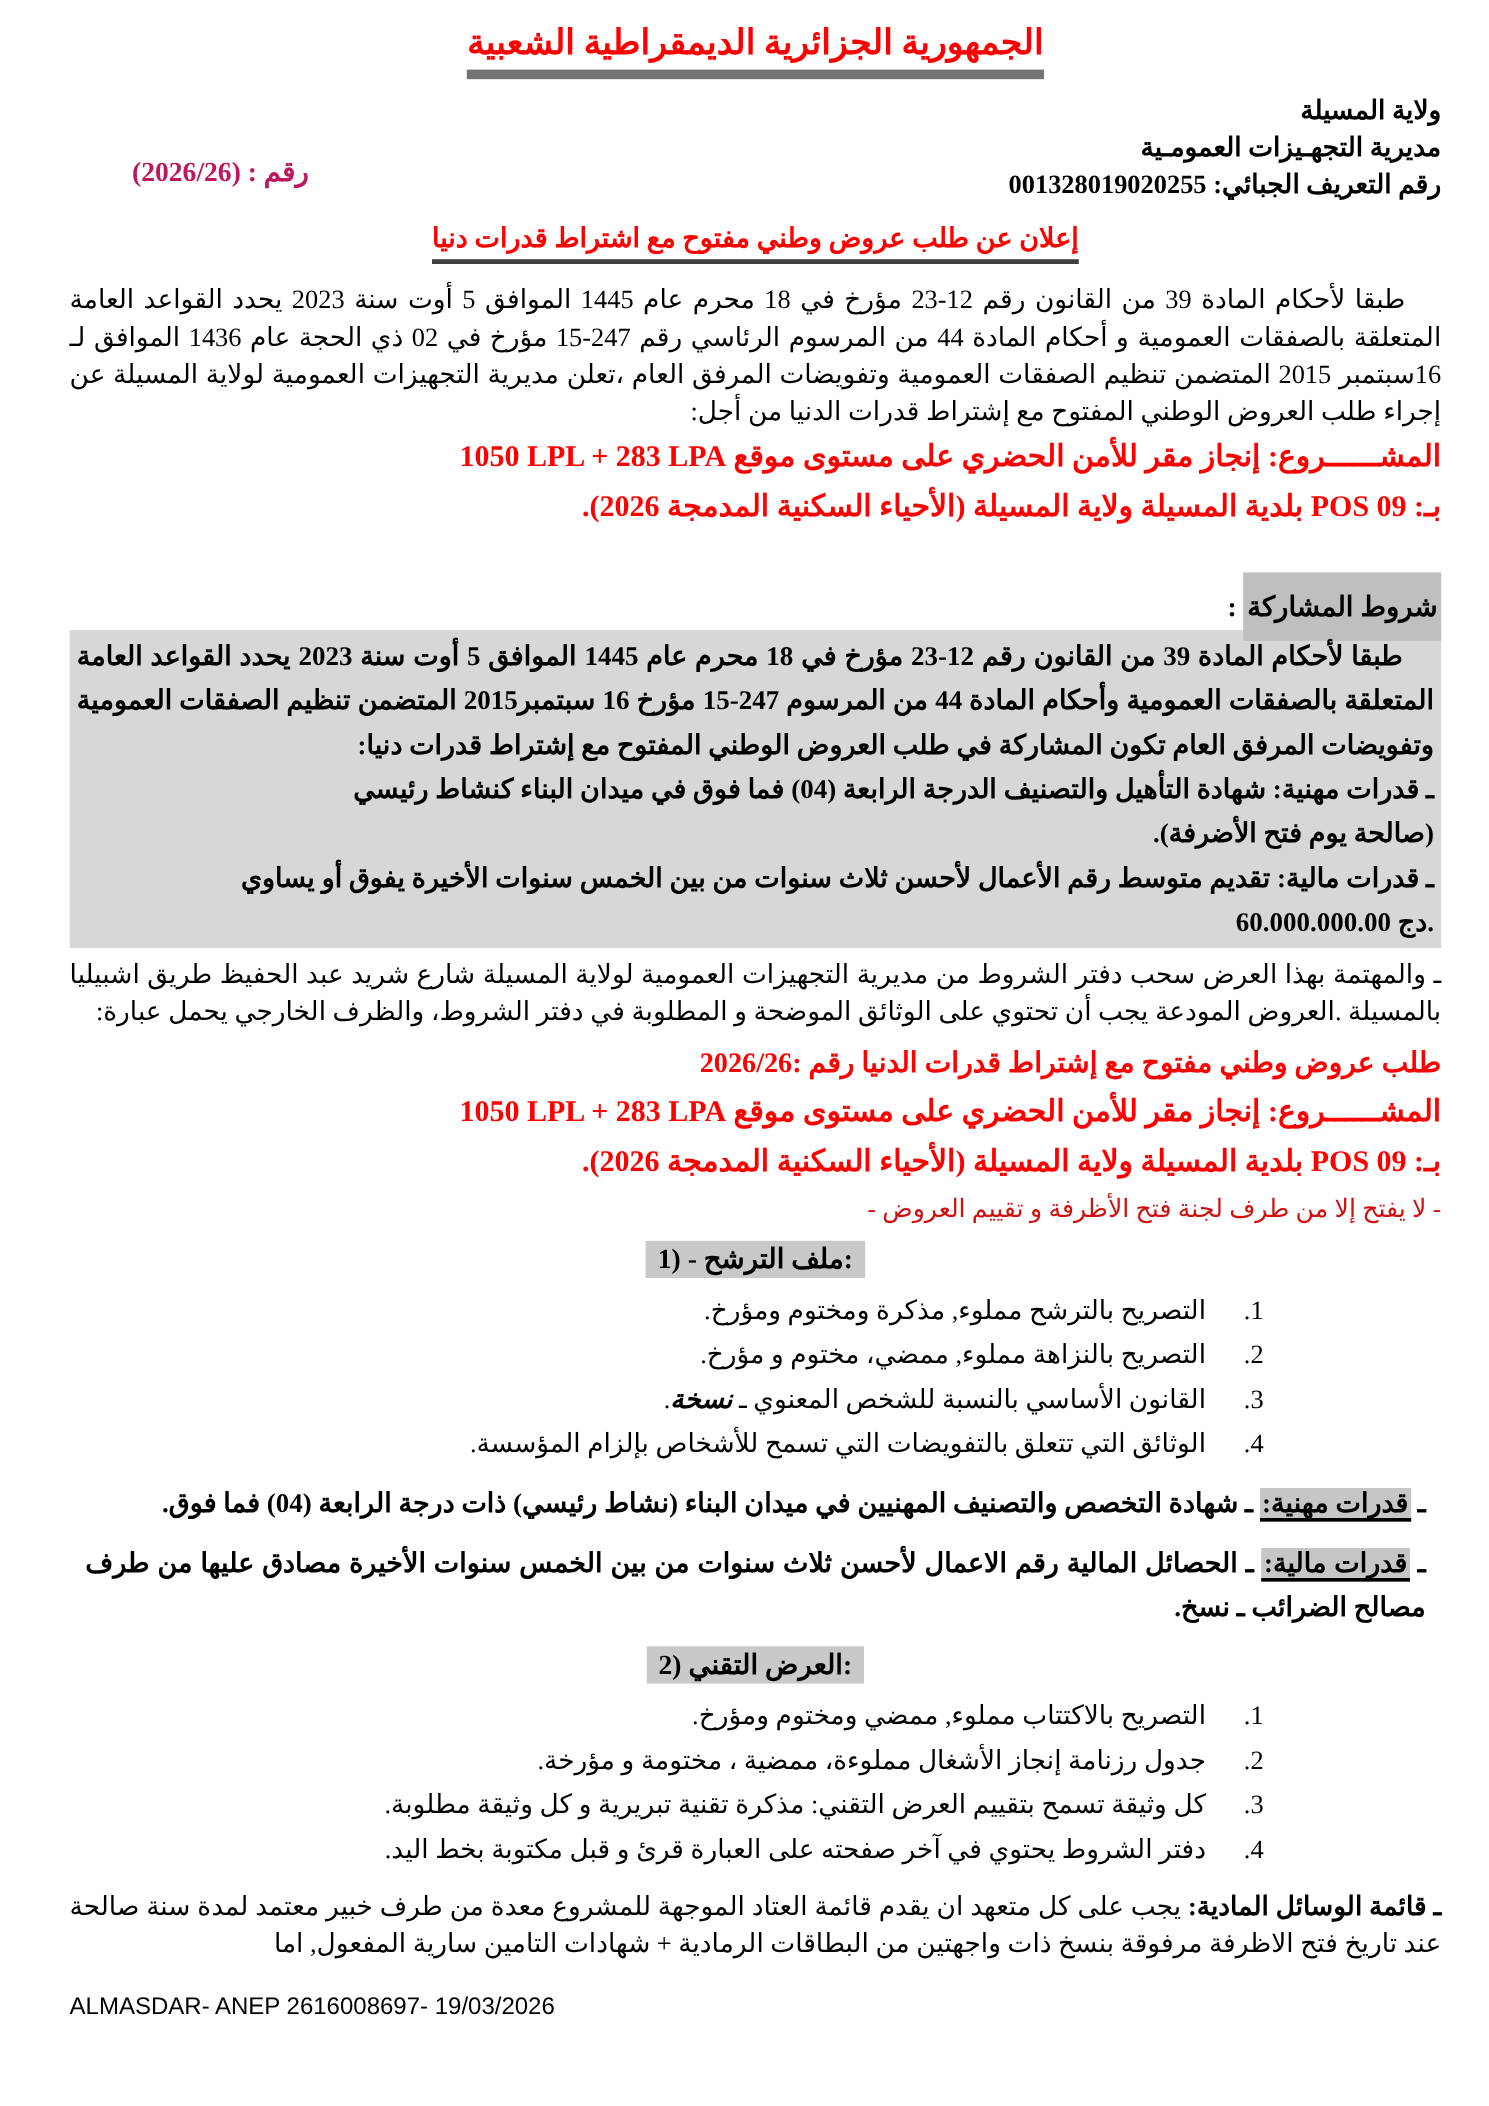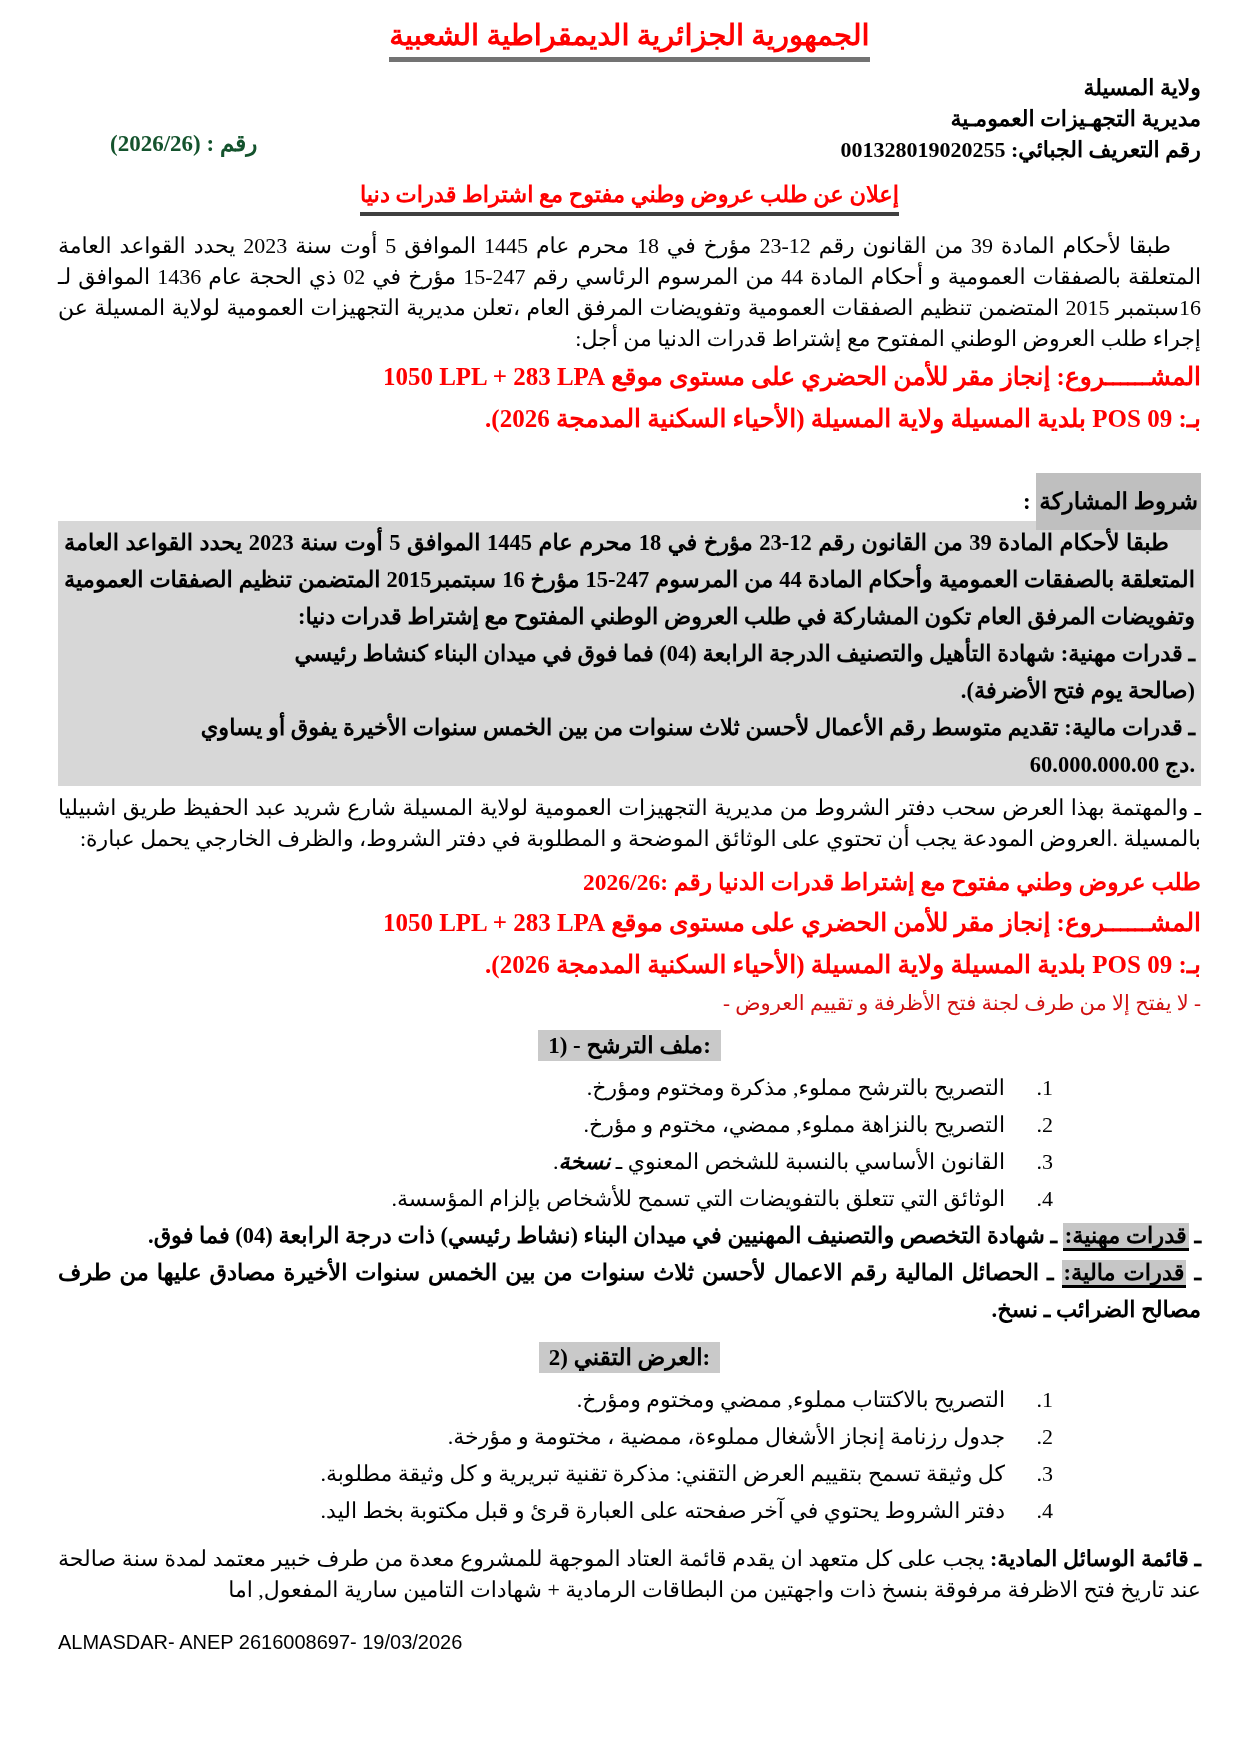--- a/index.html
+++ b/index.html
@@ -8,26 +8,26 @@
     position:relative;box-sizing:border-box;
     padding:16px 40px 10px 58px;
     direction:rtl;
     font-family:"Liberation Serif","DejaVu Serif",serif;
     color:#000;overflow:hidden;
   }
   .center{text-align:center;}
   .title-wrap{margin:2px 0 10px 0;}
   .country-title{
     display:inline-block;color:#fe0000;font-weight:bold;font-size:29px;
-    border-bottom:5px solid #737373;padding-bottom:5px;
+    border-bottom:8px solid #737373;padding-bottom:5px;
   }
   .header-block{text-align:right;font-weight:bold;font-size:22px;line-height:31px;}
   .tax-line .tax-value{font-weight:bold;}
   .ref-number{
-    position:absolute;left:110px;top:130px;color:#14532d;font-weight:bold;font-size:23px;
+    position:absolute;left:110px;top:130px;color:#be185d;font-weight:bold;font-size:23px;
   }
   .ann-title-wrap{margin-top:16px;}
   .ann-title{
     display:inline-block;color:#fe0000;font-weight:bold;font-size:22.5px;
     border-bottom:4px solid #404040;padding-bottom:4px;
   }
   .para{
     font-size:22px;line-height:31px;text-align:justify;margin:14px 0 0 0;
   }
   .indent{text-indent:30px;}
@@ -47,21 +47,21 @@
   .amount-line{text-align:right;}
   .sec-heading-wrap{text-align:center;margin:10px 0 6px 0;}
   .sec-heading{
     display:inline-block;direction:ltr;unicode-bidi:isolate;
     background:#c9c9c9;font-weight:bold;font-size:23px;padding:2px 10px;
   }
   .list{padding:2px 148px 0 0;}
   .list-item{display:flex;direction:rtl;font-size:22px;line-height:37px;}
   .list-item .num{width:48px;flex:0 0 48px;}
   .emph{font-weight:bold;font-style:italic;}
-  .caps-line{font-size:22.5px;line-height:37px;font-weight:bold;text-align:justify;margin:0;}
+  .caps-line{font-size:22.5px;line-height:37px;font-weight:bold;text-align:justify;margin:13px;}
   .caps-label{background:#c6c6c6;border-bottom:3px solid #000;padding:0 2px;}
   .material-line{font-size:22px;line-height:31px;text-align:justify;margin-top:14px;}
   .material-label{font-weight:bold;}
   .footer{
     direction:ltr;font-family:"Liberation Sans","DejaVu Sans",sans-serif;
     font-size:20px;margin-top:26px;color:#000;
   }
 </style>
 </head>
 <body>

